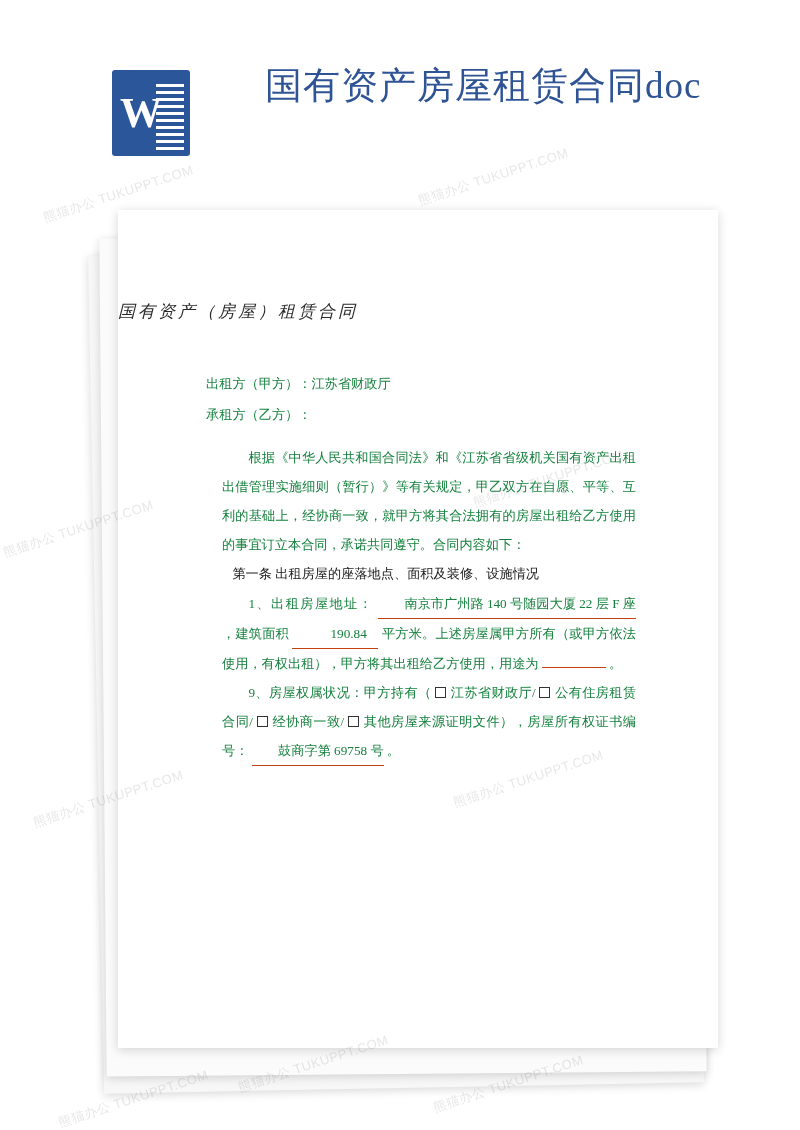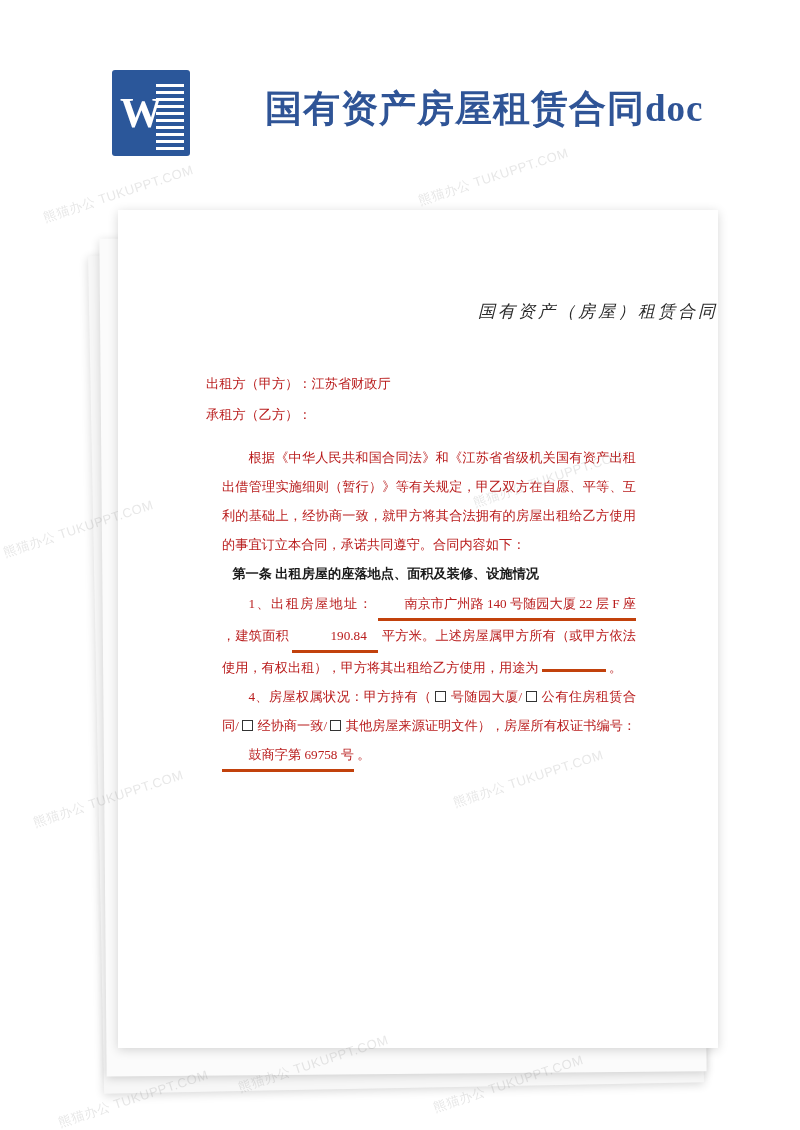--- a/index.html
+++ b/index.html
@@ -59,24 +59,23 @@
   }
 
   .doc-title {
     position: absolute;
     left: 265px;
     top: 62px;
     width: 480px;
     color: #2f5496;
     font-size: 37px;
     line-height: 47px;
-    font-weight: bold;
+    font-weight: normal;
     font-family: "Liberation Serif", serif;
     letter-spacing: 1px;
-    margin-top: 23px;
   }
 
   
   .paper-stack {
     position: absolute;
     left: 0;
     top: 196px;
     width: 800px;
     height: 900px;
   }
@@ -117,59 +116,59 @@
     height: 838px;
     padding: 0;
     color: #1a1a1a;
     font-family: "Liberation Serif", serif;
   }
   .doc-heading {
     position: absolute;
     left: 0;
     top: 90px;
     width: 600px;
-    text-align: right;
+    text-align: left;
     font-size: 17px;
     letter-spacing: 3px;
     color: #2a2a2a;
     font-family: "DejaVu Sans", sans-serif;
     font-style: italic;
   }
   .doc-lines {
     position: absolute;
     left: 88px;
     top: 158px;
     width: 430px;
   }
   .p {
     font-size: 13.2px;
     line-height: 29px;
-    color: #b91c1c;
+    color: #15803d;
     margin: 0;
     text-align: justify;
   }
   .p-party {
     line-height: 31px;
   }
   .indent2 {
     text-indent: 2em;
     margin-left: 16px;
   }
   .gap-top {
     margin-top: 13px;
   }
   .clause-title {
     font-size: 13.2px;
-    font-weight: bold;
+    font-weight: normal;
     line-height: 30px;
     margin: 0;
     text-indent: 2em;
   }
   .ul {
-    border-bottom: 3px solid #c2410c;
+    border-bottom: 1px solid #c2410c;
     display: inline-block;
     min-width: 52px;
     text-align: center;
   }
   .ul-wide { min-width: 150px; }
   .ul-mid  { min-width: 86px; }
   .ul-blank{ min-width: 64px; }
   .box {
     display: inline-block;
     width: 9px;
@@ -247,23 +246,23 @@
           <span>1、出租房屋地址：</span>
           <span class="ul ul-wide">南京市广州路 140 号随园大厦 22 层 F 座</span>
           <span>，建筑面积</span>
           <span class="ul ul-mid">190.84</span>
           <span>平方米。上述房屋属甲方所有（或甲方依法使用，有权出租），甲方将其出租给乙方使用，用途为</span>
           <span class="ul ul-blank"></span>
           <span>。</span>
         </p>
 
         <p class="p indent2">
-          <span>4、房屋权属状况：甲方持有（</span>
-          <span class="box"></span>
-          <span>号随园大厦/</span>
+          <span>9、房屋权属状况：甲方持有（</span>
+          <span class="box"></span>
+          <span>江苏省财政厅/</span>
           <span class="box"></span>
           <span>公有住房租赁合同/</span>
           <span class="box"></span>
           <span>经协商一致/</span>
           <span class="box"></span>
           <span>其他房屋来源证明文件），房屋所有权证书编号：</span>
           <span class="ul ul-mid">鼓商字第 69758 号</span>
           <span>。</span>
         </p>
 

